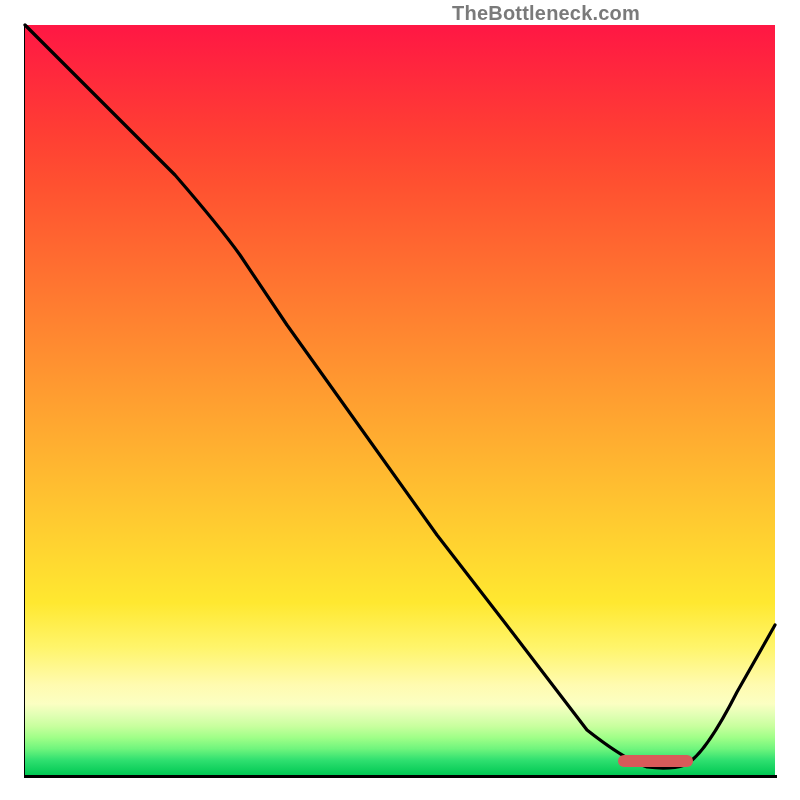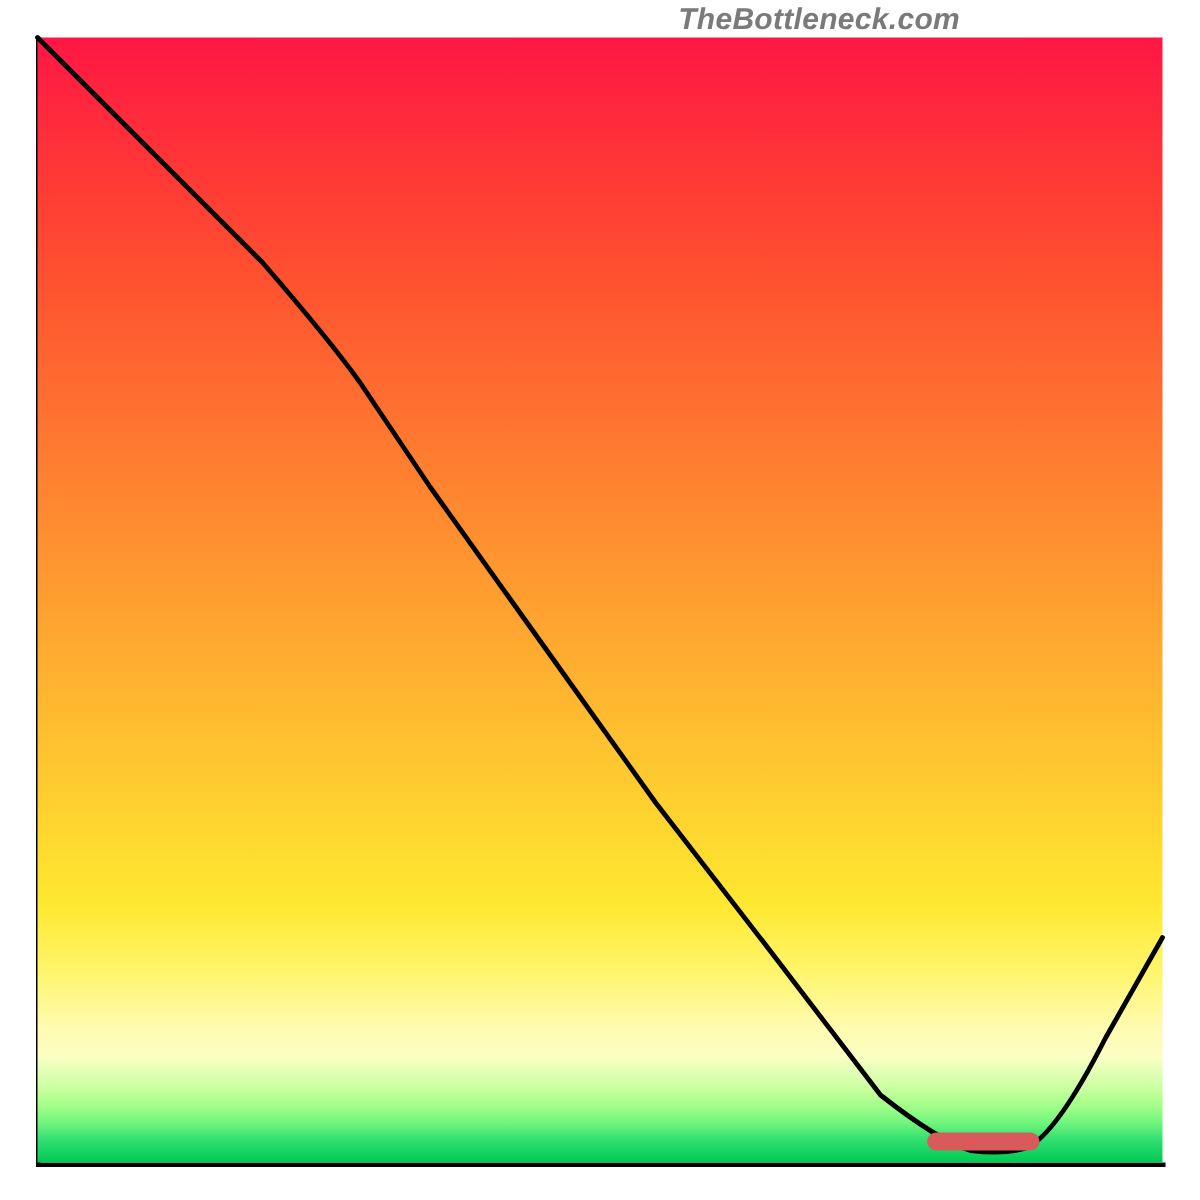--- a/index.html
+++ b/index.html
@@ -8,21 +8,20 @@
     width: 800px;
     height: 800px;
     background: #ffffff;
     overflow: hidden;
     font-family: Arial, Helvetica, sans-serif;
   }
   .frame {
     position: relative;
     width: 644px;
     height: 800px;
-    font-style: italic;
   }
   .plot-area {
     position: absolute;
     left: 25px;
     top: 25px;
     width: 750px;
     height: 750px;
     background: linear-gradient(to bottom,
       #ff1744 0%,
       #ff2a3c 7%,

